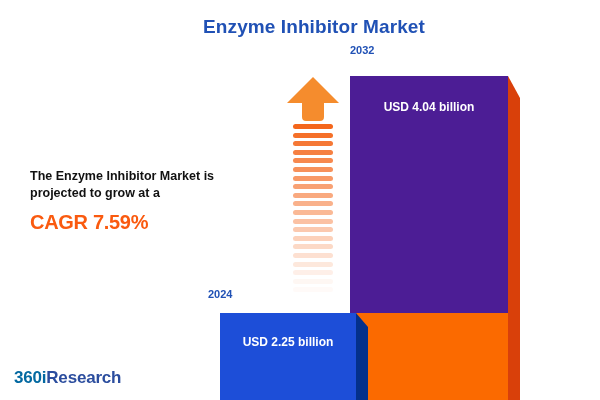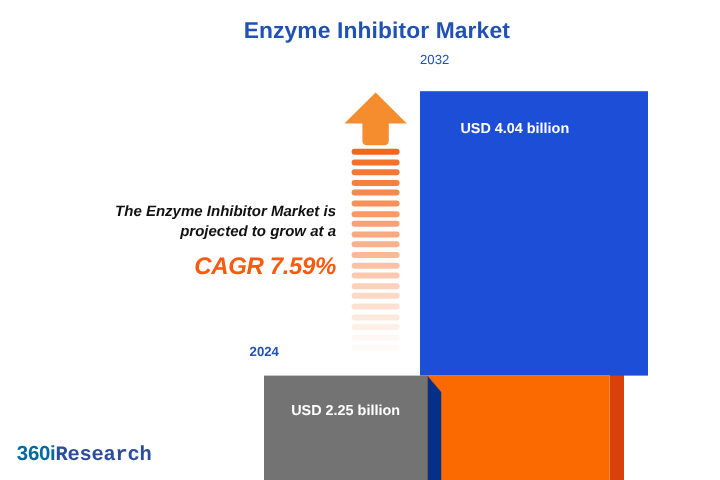--- a/index.html
+++ b/index.html
@@ -31,22 +31,21 @@
     letter-spacing: 0.1px;
     padding-left: 14px;
   }
 
   
   #statement {
     position: absolute;
     left: 30px;
     top: 168px;
     width: 250px;
-    text-align: right;
-    font-style: italic;
+    text-align: left;
   }
   #statement-text {
     font-size: 12.5px;
     font-weight: bold;
     color: #111111;
     line-height: 1.35;
   }
   #cagr-value {
     margin-top: 9px;
     font-size: 20px;
@@ -59,21 +58,21 @@
   #logo {
     position: absolute;
     left: 14px;
     top: 368px;
     font-size: 17px;
     font-weight: bold;
     letter-spacing: -0.2px;
     white-space: nowrap;
   }
   #logo .logo-360i { color: #0369a1; }
-  #logo .logo-research { color: #2b4d9e; font-family: Liberation Mono, monospace; }
+  #logo .logo-research { color: #2b4d9e; }
 
   
   #growth-arrow {
     position: absolute;
     left: 286px;
     top: 76px;
     width: 54px;
     height: 214px;
   }
   #arrow-head {
@@ -121,38 +120,38 @@
     left: 158px;
     top: 237px;
     width: 12px;
     height: 87px;
     background: #e2600b;
   }
   #bar-2032-front-upper {
     position: absolute;
     left: 0;
     top: 0;
-    width: 190px;
+    width: 158px;
     height: 237px;
-    background: #1d4ed8;
+    background: #4c1d95;
   }
   #bar-2032-front-lower {
     position: absolute;
     left: 0;
     top: 237px;
     width: 158px;
     height: 87px;
     background: #fb6a00;
   }
   #bar-2032-label {
     position: absolute;
     left: 350px;
     top: 44px;
     font-size: 11px;
-    font-weight: normal;
+    font-weight: bold;
     color: #2051b5;
     text-align: right;
   }
   #bar-2032-value {
     position: absolute;
     left: 0;
     top: 24px;
     width: 158px;
     text-align: center;
     font-size: 12px;
@@ -176,21 +175,21 @@
     height: 87px;
     background: #04308a;
     clip-path: polygon(0 0, 100% 14px, 100% 100%, 0 100%);
   }
   #bar-2024-front {
     position: absolute;
     left: 0;
     top: 0;
     width: 136px;
     height: 87px;
-    background: #737373;
+    background: #1d4ed8;
   }
   #bar-2024-label {
     position: absolute;
     left: 208px;
     top: 288px;
     font-size: 11px;
     font-weight: bold;
     color: #2051b5;
   }
   #bar-2024-value {

